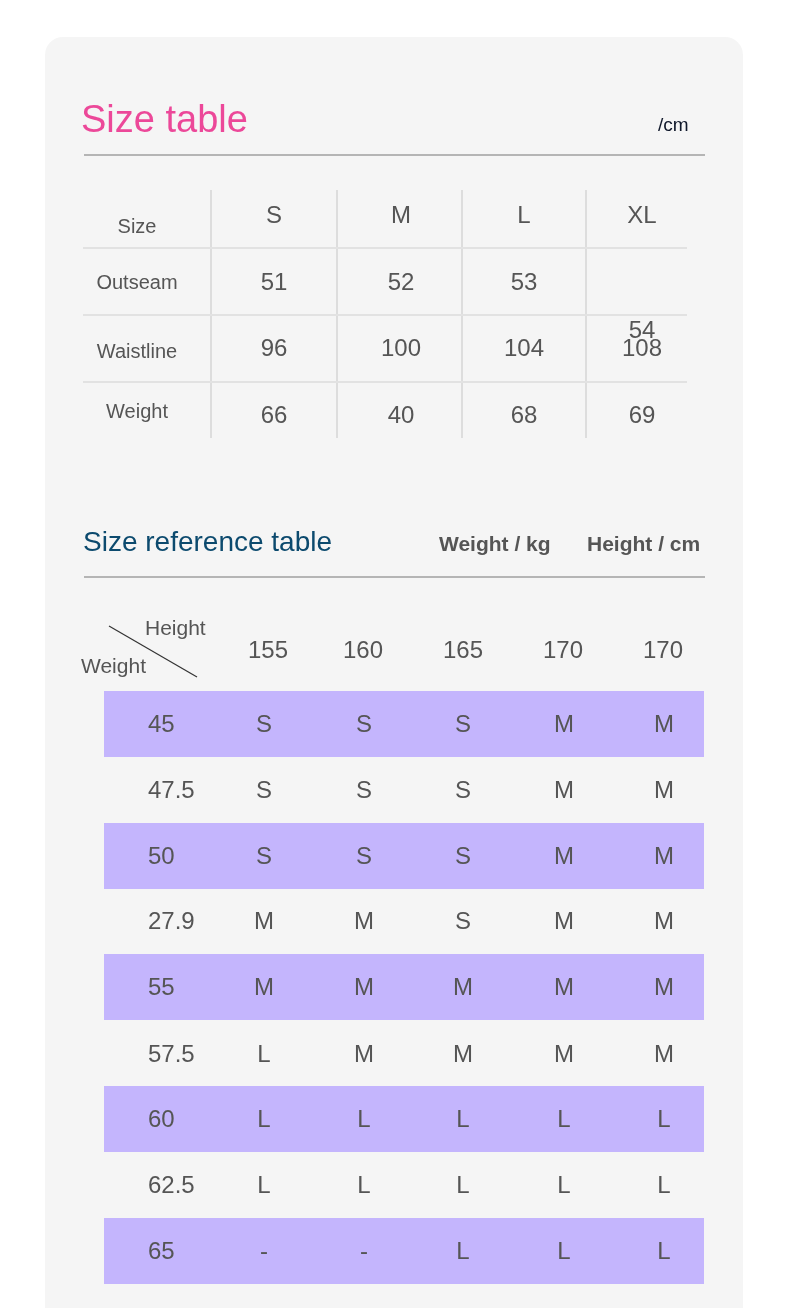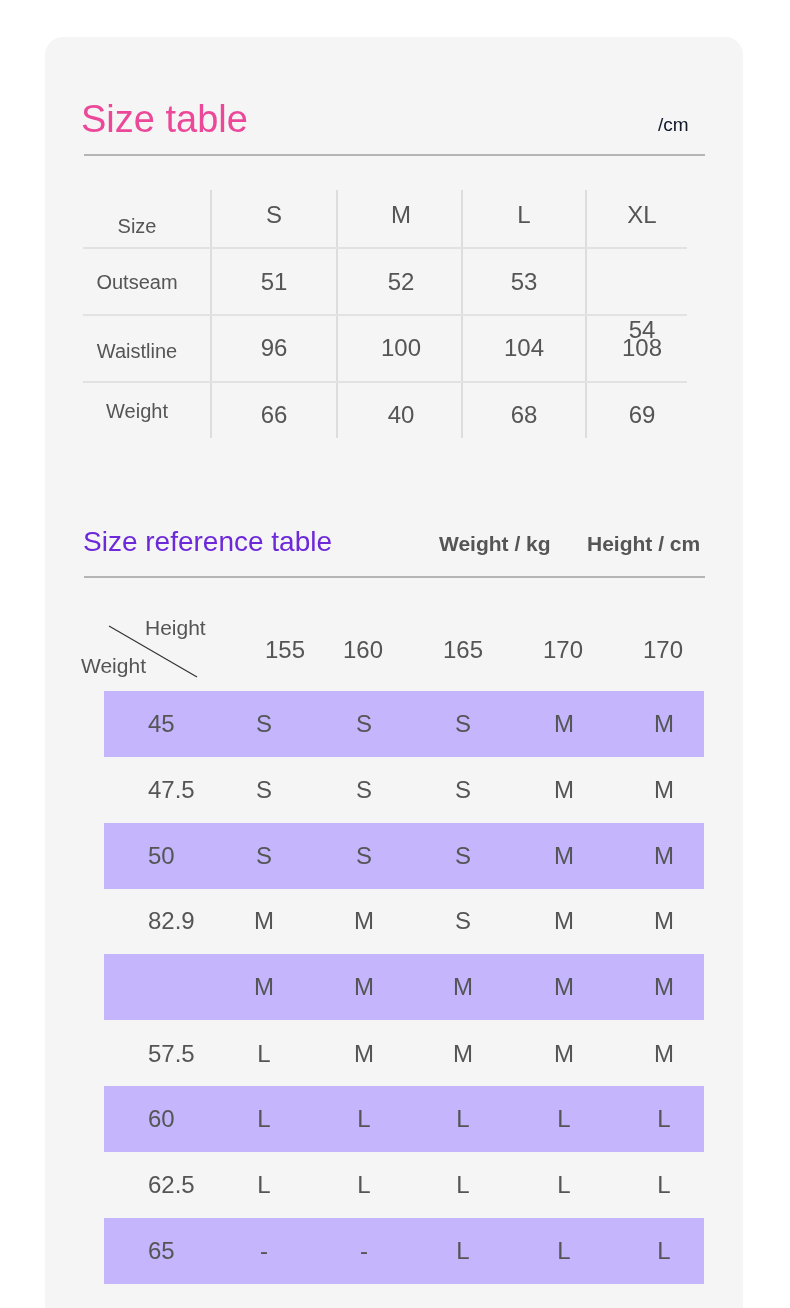--- a/index.html
+++ b/index.html
@@ -10,21 +10,21 @@
   .abs { position:absolute; }
   .title1 { left:81px; top:98px; font-size:38px; color:#ec4899; }
   .unit1 { left:658px; top:114px; font-size:19px; color:#0f172a; }
   .rule { position:absolute; left:84px; width:621px; height:2px; background:#b5b5b5; }
   
   .st-vline { position:absolute; width:2px; background:#dddddd; top:190px; height:248px; }
   .st-hline { position:absolute; height:2px; background:#e2e2e2; left:83px; width:604px; }
   .st-cell { position:absolute; text-align:center; font-size:24px; color:#555; }
   .st-label { position:absolute; text-align:center; font-size:20px; color:#555; width:128px; left:73px; }
   
-  .title2 { left:83px; top:526px; font-size:28px; color:#6d28d9; }
+  .title2 { left:83px; top:526px; font-size:28px; color:#0c4a6e; }
   .unit2 { top:532px; font-size:21px; color:#555; font-weight:bold; }
   .hdr-num { position:absolute; top:636px; font-size:24px; color:#555; width:100px; text-align:center; }
   .diag-h { left:145px; top:616px; font-size:21px; }
   .diag-w { left:81px; top:654px; font-size:21px;text-align:center; }
   .row { position:absolute; left:104px; width:600px; height:66px; }
   .row.shade { background:#c4b5fd; }
   .rc { position:absolute; top:0; height:66px; line-height:66px; font-size:24px; color:#555; text-align:center; width:100px; }
   .rc.w { left:44px; text-align:left; width:80px; }
 </style>
 </head>
@@ -76,21 +76,21 @@
 <div class="rule" style="top:576px;"></div>
 
 <div>
   <svg class="abs" style="left:105px;top:622px;" width="96" height="58">
     <line x1="4" y1="4" x2="92" y2="55" stroke="#333" stroke-width="1.2"></line>
   </svg>
   <div class="abs diag-h">Height</div>
   <div class="abs diag-w">Weight</div>
 </div>
 
-<div class="hdr-num" style="left:205px;text-align:right;">155</div>
+<div class="hdr-num" style="left:218px;">155</div>
 <div class="hdr-num" style="left:313px;">160</div>
 <div class="hdr-num" style="left:413px;">165</div>
 <div class="hdr-num" style="left:513px;">170</div>
 <div class="hdr-num" style="left:613px;">170</div>
 
 <div class="row shade" style="top:691px;">
   <div class="rc w">45</div>
   <div class="rc" style="left:110px;">S</div>
   <div class="rc" style="left:210px;">S</div>
   <div class="rc" style="left:309px;">S</div>
@@ -107,28 +107,29 @@
 </div>
 <div class="row shade" style="top:823px;">
   <div class="rc w">50</div>
   <div class="rc" style="left:110px;">S</div>
   <div class="rc" style="left:210px;">S</div>
   <div class="rc" style="left:309px;">S</div>
   <div class="rc" style="left:410px;">M</div>
   <div class="rc" style="left:510px;">M</div>
 </div>
 <div class="row" style="top:888px;">
-  <div class="rc w">82.9</div>
+  <div class="rc w">27.9</div>
   <div class="rc" style="left:110px;">M</div>
   <div class="rc" style="left:210px;">M</div>
   <div class="rc" style="left:309px;">S</div>
   <div class="rc" style="left:410px;">M</div>
   <div class="rc" style="left:510px;">M</div>
 </div>
 <div class="row shade" style="top:954px;">
+  <div class="rc w">55</div>
   <div class="rc" style="left:110px;">M</div>
   <div class="rc" style="left:210px;">M</div>
   <div class="rc" style="left:309px;">M</div>
   <div class="rc" style="left:410px;">M</div>
   <div class="rc" style="left:510px;">M</div>
 </div>
 <div class="row" style="top:1021px;">
   <div class="rc w">57.5</div>
   <div class="rc" style="left:110px;">L</div>
   <div class="rc" style="left:210px;">M</div>

